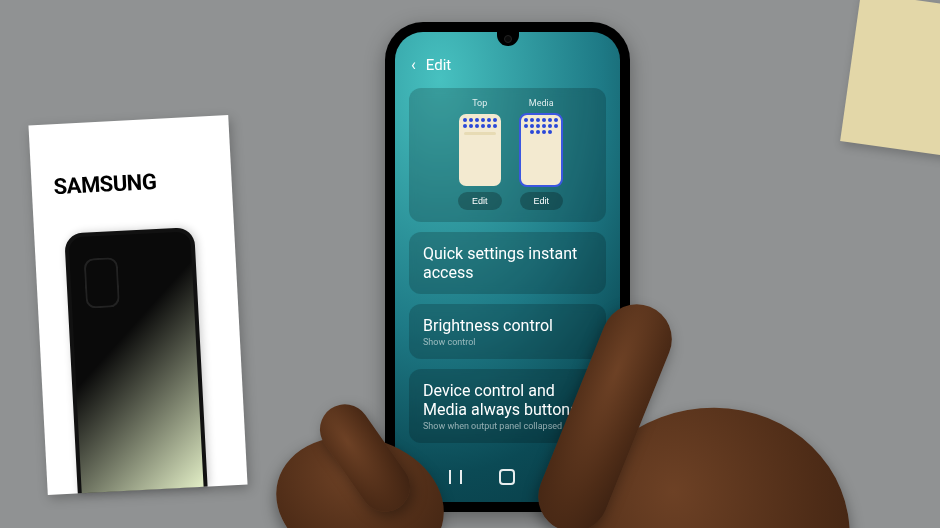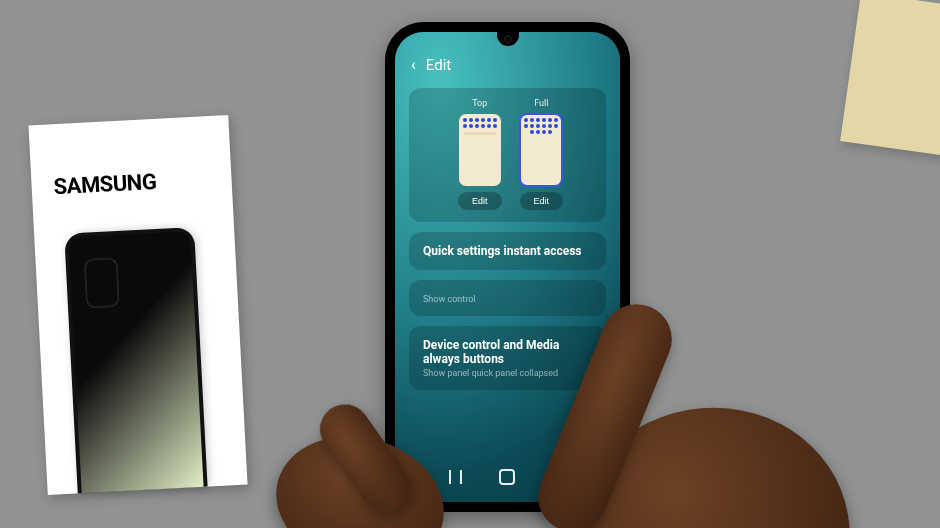--- a/index.html
+++ b/index.html
@@ -141,21 +141,21 @@
   }
 
   .card {
     background: rgba(0,0,0,0.18);
     border-radius: 12px;
     padding: 8px 12px;
     margin-bottom: 10px;
     backdrop-filter: blur(4px);
   }
   .card.tappable { padding: 12px 14px; }
-  .card .primary { font-size: 12px; color: #fff; font-weight: bold; }
+  .card .primary { font-size: 16px; color: #fff; }
   .card .secondary { font-size: 9px; color: rgba(255,255,255,0.55); margin-top: 2px; }
 
   
   .layout-card {
     display: flex;
     justify-content: center;
     gap: 18px;
     padding: 10px 8px 12px 14px;
   }
   .layout-option {
@@ -294,21 +294,21 @@
               <span class="d"></span>
               <span class="d"></span>
               <span class="d"></span>
               <span class="d"></span>
             </div>
           <div class="mini-bar"></div>
         </div>
         <button class="pill-btn">Edit</button>
       </div>
       <div class="layout-option">
-        <span class="opt-label">Full</span>
+        <span class="opt-label">Media</span>
         <div class="mini selected">
           <div class="dot-grid">
             <span class="d"></span>
               <span class="d"></span>
               <span class="d"></span>
               <span class="d"></span>
             <span class="d"></span>
               <span class="d"></span>
               <span class="d"></span>
               <span class="d"></span>
@@ -324,26 +324,27 @@
         </div>
         <button class="pill-btn">Edit</button>
       </div>
     </div>
 
     <div class="card tappable">
       <div class="primary">Quick settings instant access</div>
     </div>
 
     <div class="card tappable">
+      <div class="primary">Brightness control</div>
       <div class="secondary">Show control</div>
     </div>
 
     <div class="card tappable">
       <div class="primary">Device control and Media always buttons</div>
-      <div class="secondary">Show panel quick panel collapsed</div>
+      <div class="secondary">Show when output panel collapsed</div>
     </div>
 
 
     <div class="nav-bar">
       <span class="nav-icon nav-recent"></span>
       <span class="nav-icon nav-home"></span>
       <span class="nav-icon nav-back-n"></span>
     </div>
   </div>
 </div>

